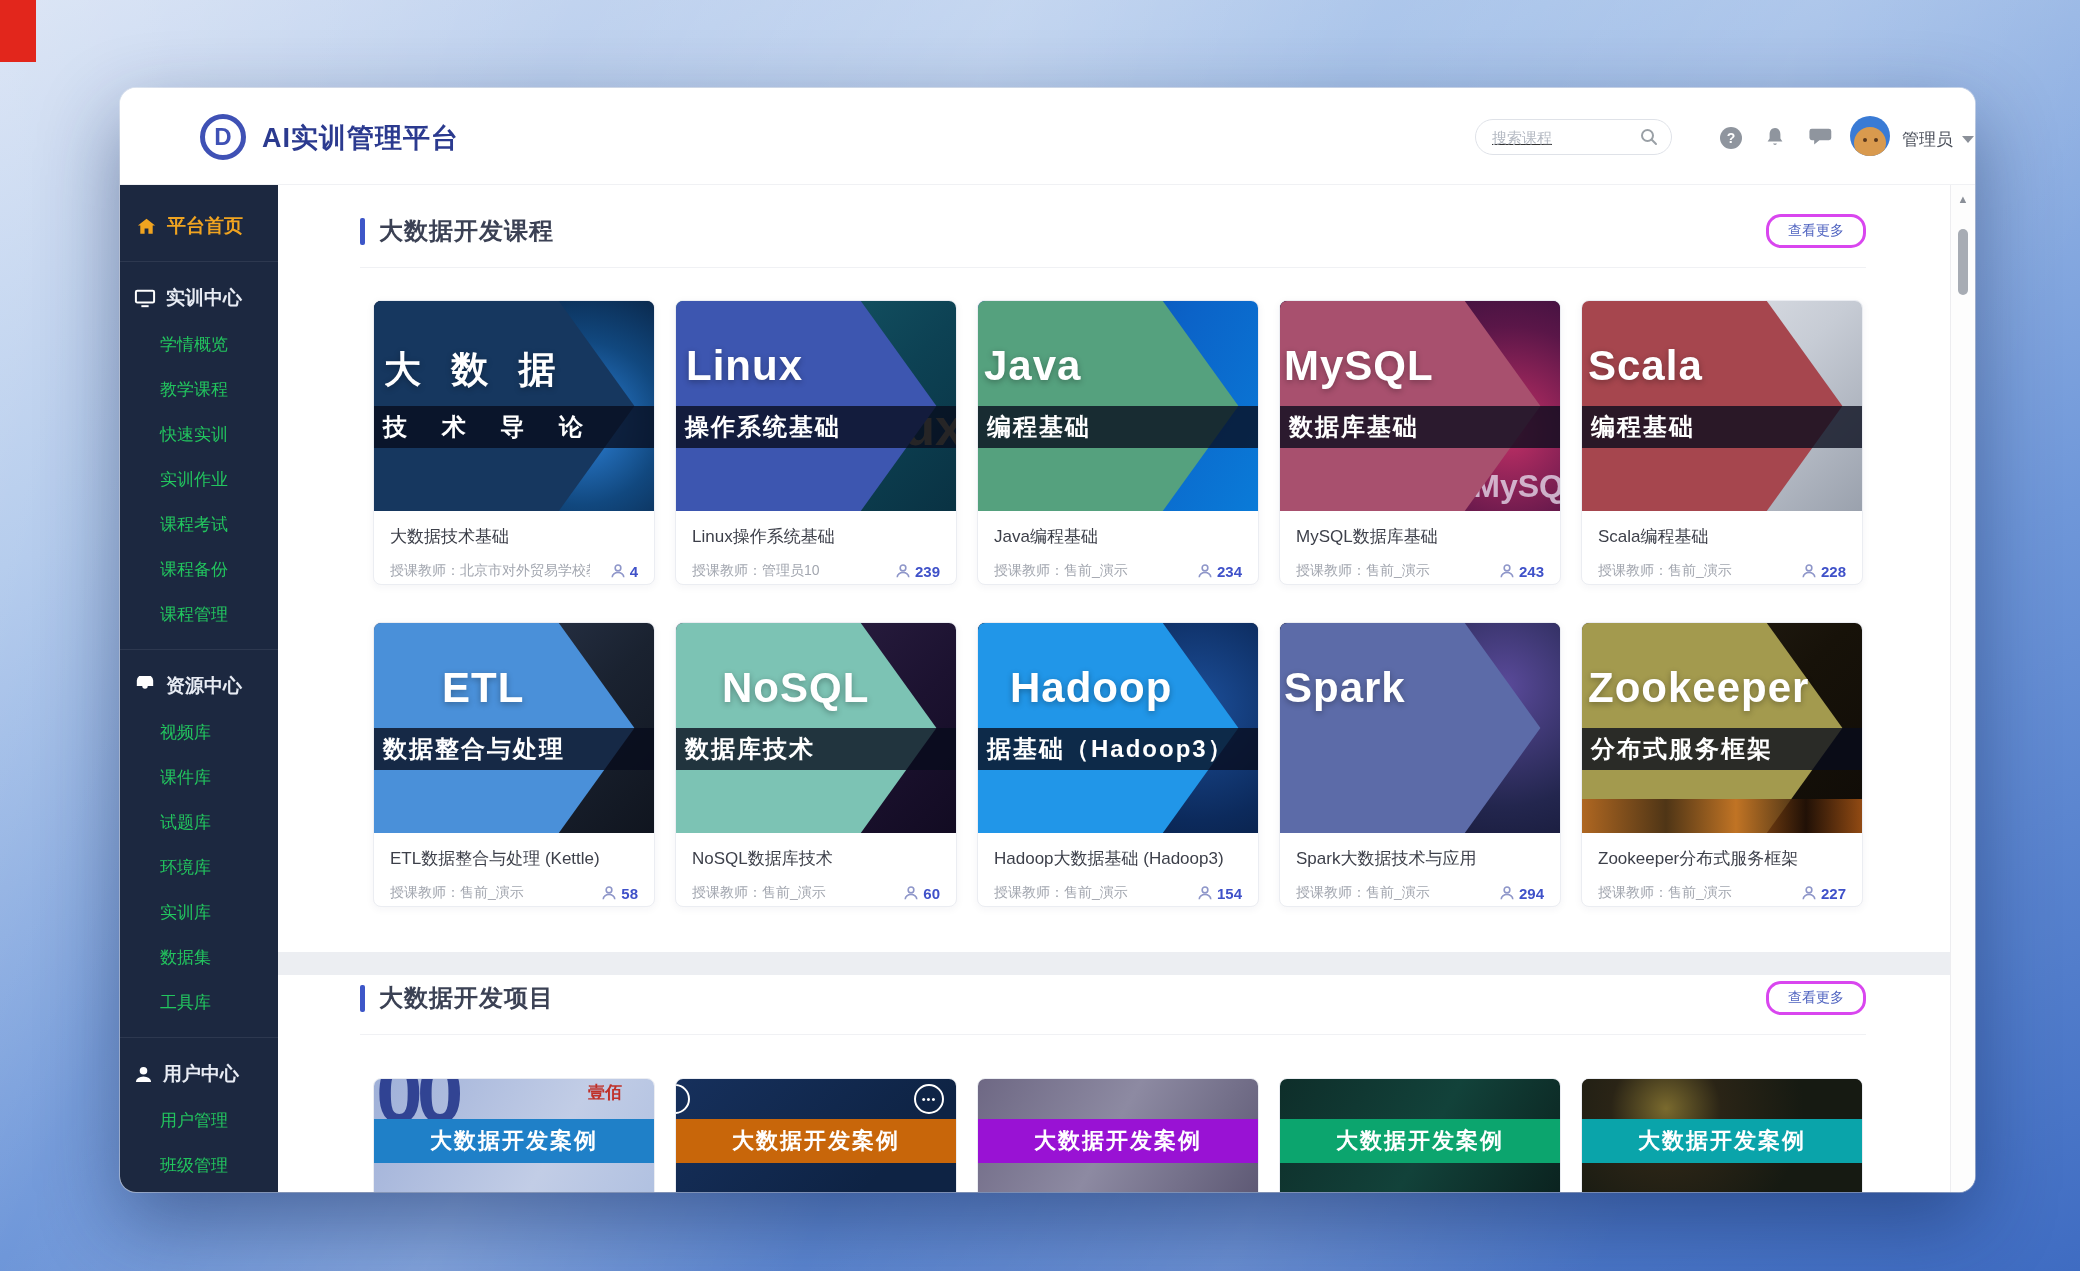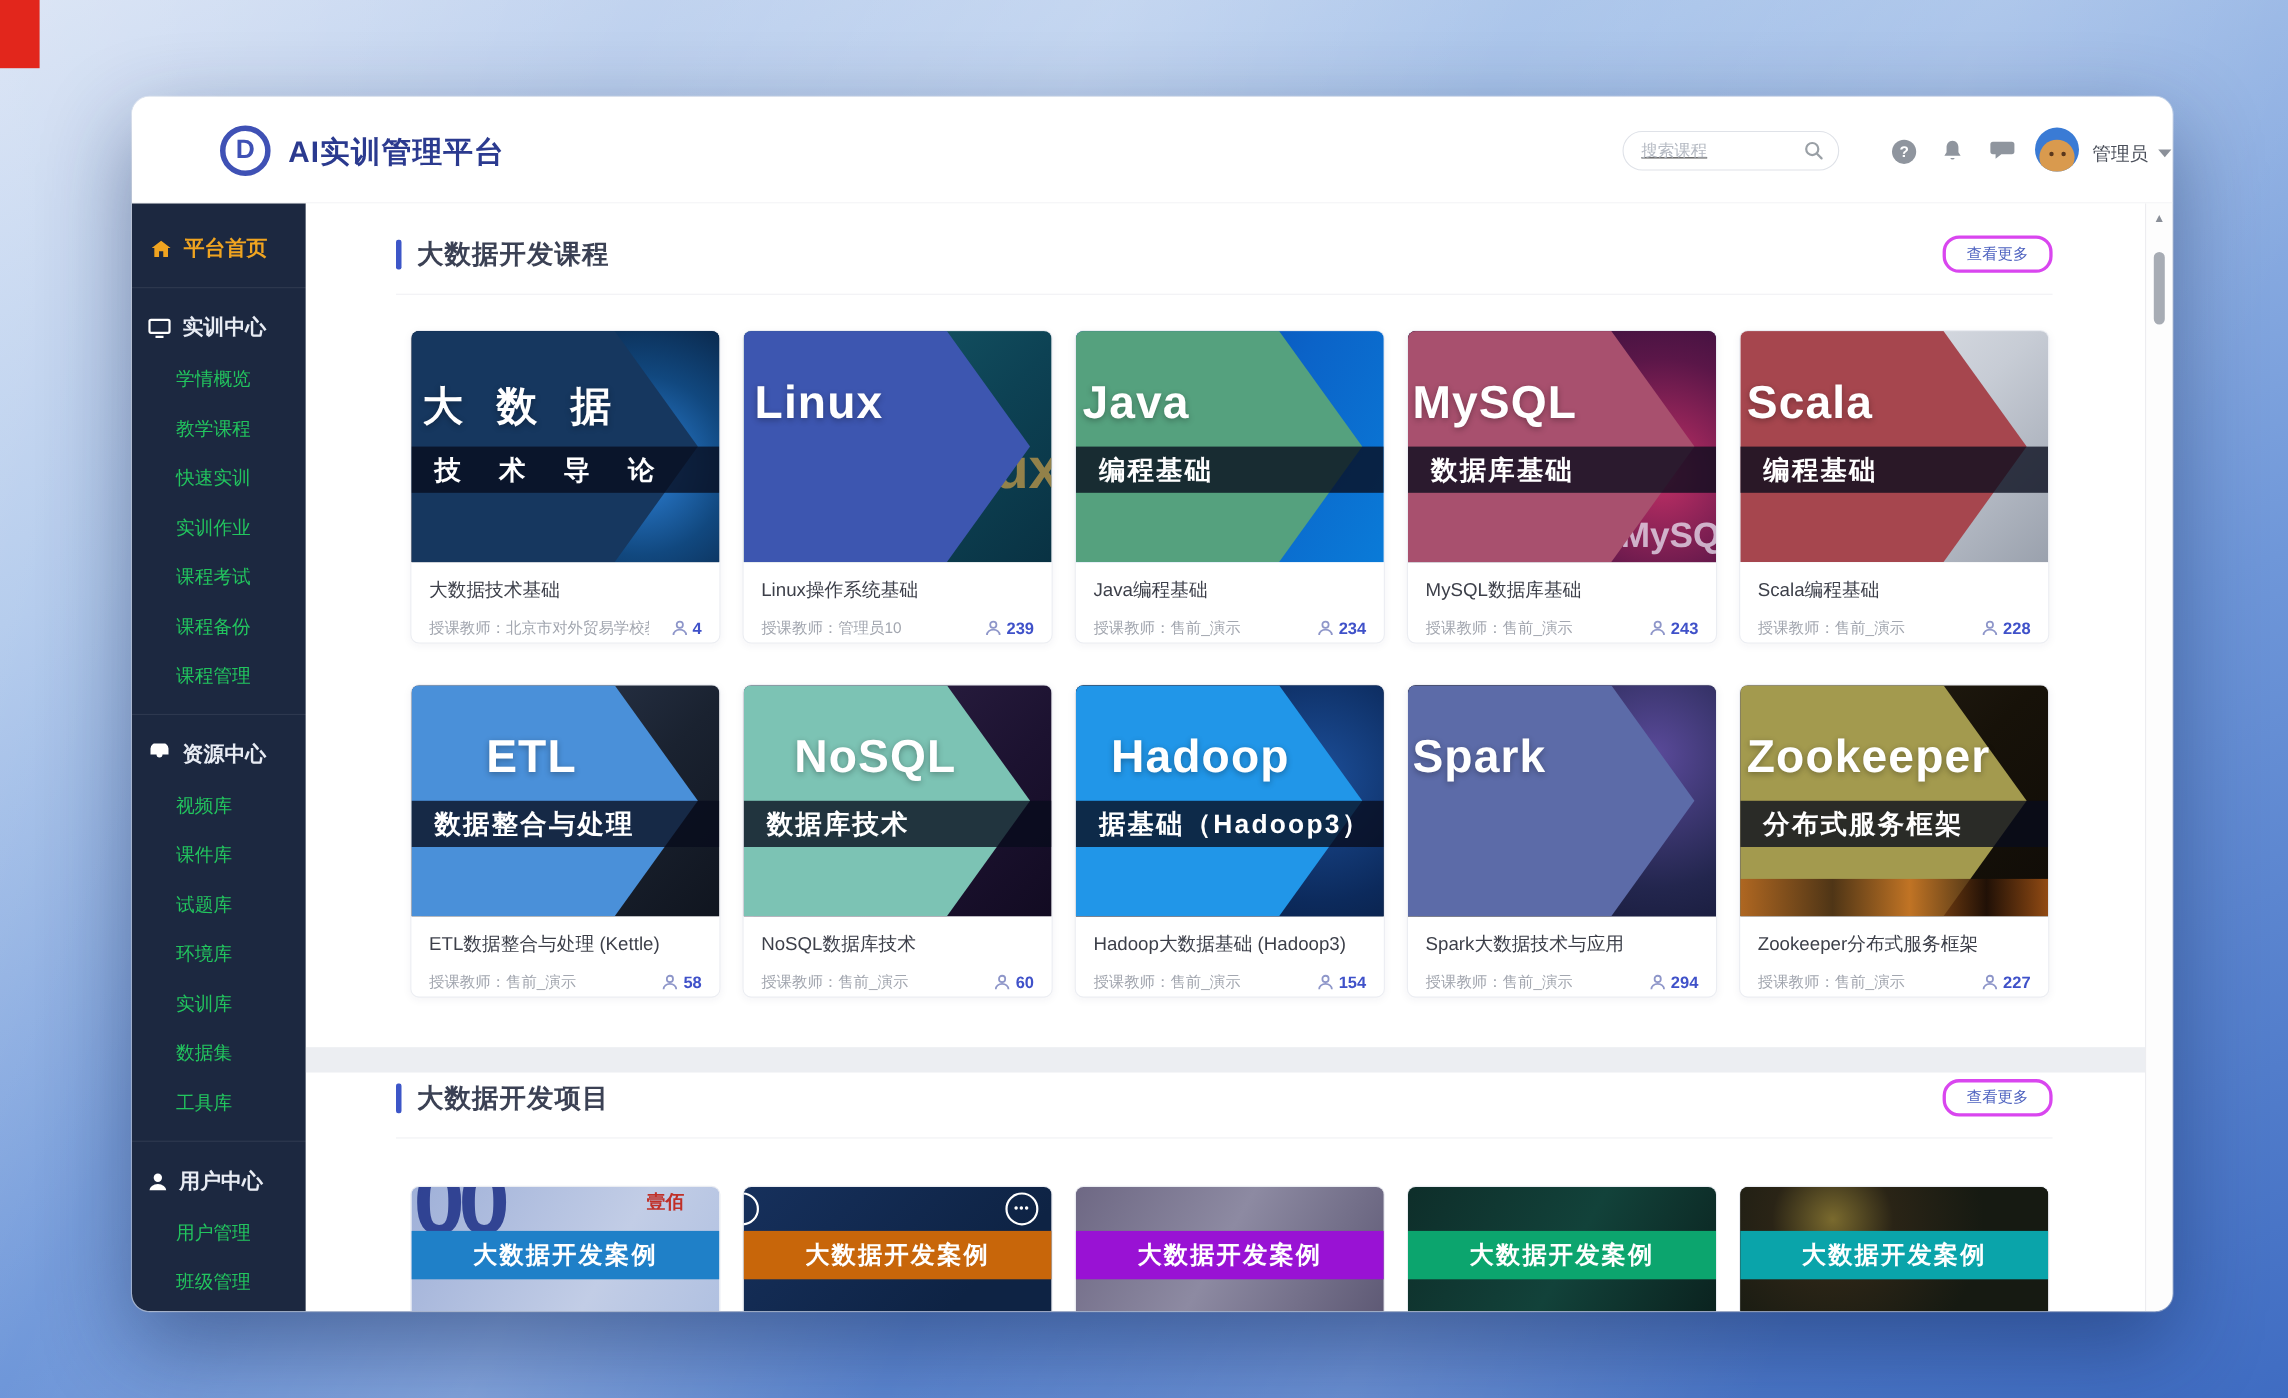--- a/index.html
+++ b/index.html
@@ -75,21 +75,21 @@
   .card { width:282px; height:285px; background:#fff; border:1px solid #ebedf2; border-radius:8px;
     overflow:hidden; box-shadow:0 2px 8px rgba(30,40,80,.05); cursor:pointer; }
   .card-img { position:relative; width:100%; height:210px; overflow:hidden; }
   .arrow { position:absolute; inset:0;
     clip-path:polygon(0 0, 66% 0, 93% 50%, 66% 100%, 0 100%);
     filter:drop-shadow(9px 4px 0 rgba(8,12,26,.55)); }
   .big { position:absolute; left:10px; top:44px; color:#fff; font-weight:bold; font-size:42px;
     line-height:1; letter-spacing:1px; text-shadow:0 2px 6px rgba(0,0,0,.30); white-space:nowrap; }
   .big.cjk { font-size:37px; top:50px; letter-spacing:10px; }
   .band { position:absolute; left:0; right:0; top:105px; height:42px; background:rgba(8,12,28,.78);
-    display:flex; align-items:center; padding-left:21px; }
+    display:flex; align-items:center; padding-left:9px; }
   .band span { color:#fff; font-weight:bold; font-size:24px; letter-spacing:2px; white-space:nowrap; }
   .band.cjk span { letter-spacing:14px; }
   .wm { position:absolute; font-weight:bold; opacity:.75; white-space:nowrap; }
   .wm-linux { right:-8px; top:96px; color:#c09a4a; font-size:52px; }
   .wm-mysql { right:-4px; bottom:6px; color:#e9e2f2; font-size:32px; }
   .caption { padding:14px 16px 0; }
   .cap-title { font-size:17px; color:#3c3f49; font-weight:normal; white-space:nowrap; overflow:hidden; }
   .cap-row { margin-top:14px; display:flex; align-items:center; justify-content:space-between; }
   .teacher { font-size:14px; color:#a2a6af; white-space:nowrap; overflow:hidden; max-width:200px; }
   .count { display:flex; align-items:center; gap:4px; }
@@ -247,20 +247,23 @@
                   <b>4</b>
          </span>
        </div>
      </div>
           </article>
           <article class="card">
             <div class="card-img bg-linux">
        <span class="wm wm-linux">Linux</span>
        <div class="arrow" style="background:#3d56b0"></div>
        <div class="big" style="margin-left:0px">Linux</div>
+       <div class="band">
+         <span>操作系统基础</span>
+       </div>
      </div>
      <div class="caption">
        <h3 class="cap-title">Linux操作系统基础</h3>
        <div class="cap-row">
          <span class="teacher">授课教师：管理员10</span>
          <span class="count">
            <svg width="16" height="16" viewBox="0 0 18 18">
                     <circle cx="9" cy="5.5" r="3.2" fill="none" stroke="#8e96c9" stroke-width="1.8"></circle>
                     <path d="M2.5 16 a6.5 5.5 0 0 1 13 0" fill="none" stroke="#8e96c9" stroke-width="1.8"></path>
                   </svg>

